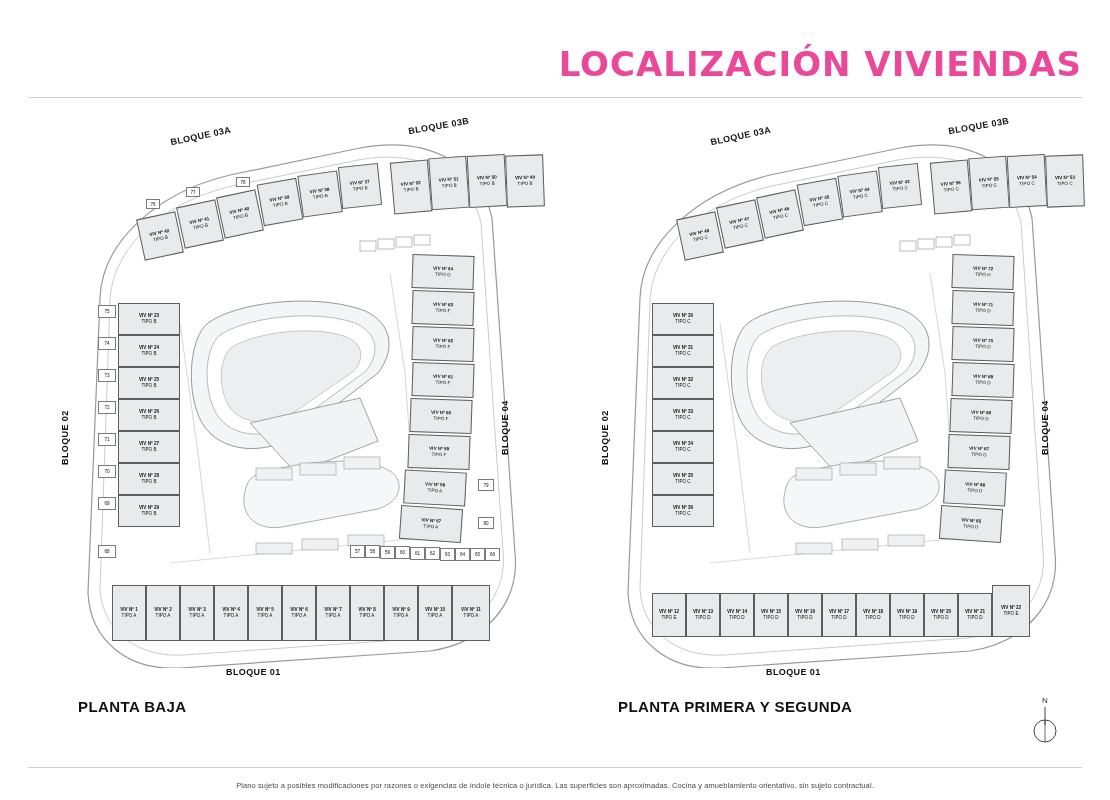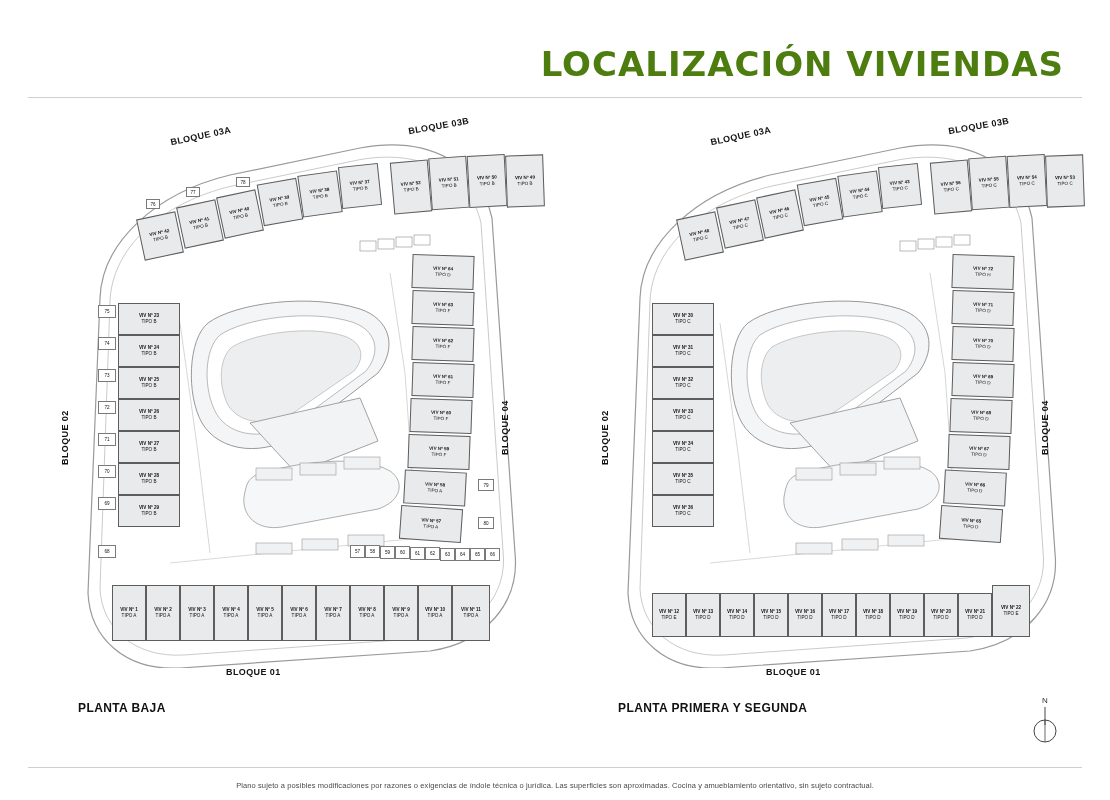--- a/index.html
+++ b/index.html
@@ -9,25 +9,25 @@
     font-family:"Liberation Sans", sans-serif;
     color:#1a1a1a;
     position:relative;
     overflow:hidden;
   }
   .page{position:absolute;inset:0;}
 
   
   .title{
     position:absolute;
-    right:46px; top:44px;
+    right:28px; top:44px;
     font-size:34px;
     font-weight:bold;
     letter-spacing:1px;
-    color:#4d7c0f;
+    color:#ec4899;
     font-family:"DejaVu Sans", sans-serif;
   }
   .rule-top{
     position:absolute;left:28px;right:28px;top:97px;
     height:1px;background:#cfcfcf;
   }
   .rule-bottom{
     position:absolute;left:28px;right:28px;bottom:32px;
     height:1px;background:#cfcfcf;
   }
@@ -40,21 +40,21 @@
   }
 
   
   .plan{position:absolute;top:105px;width:520px;height:600px;}
   .plan.left{left:30px;}
   .plan.right{left:570px;}
 
   .plan-caption{
     position:absolute;
     bottom:-10px;
-    font-size:12px;
+    font-size:15px;
     font-weight:bold;
     letter-spacing:.4px;
     color:#111;
   }
   .plan.left .plan-caption{left:48px;}
   .plan.right .plan-caption{left:48px;}
 
   
   .site{
     position:absolute;left:30px;top:18px;width:460px;height:545px;

